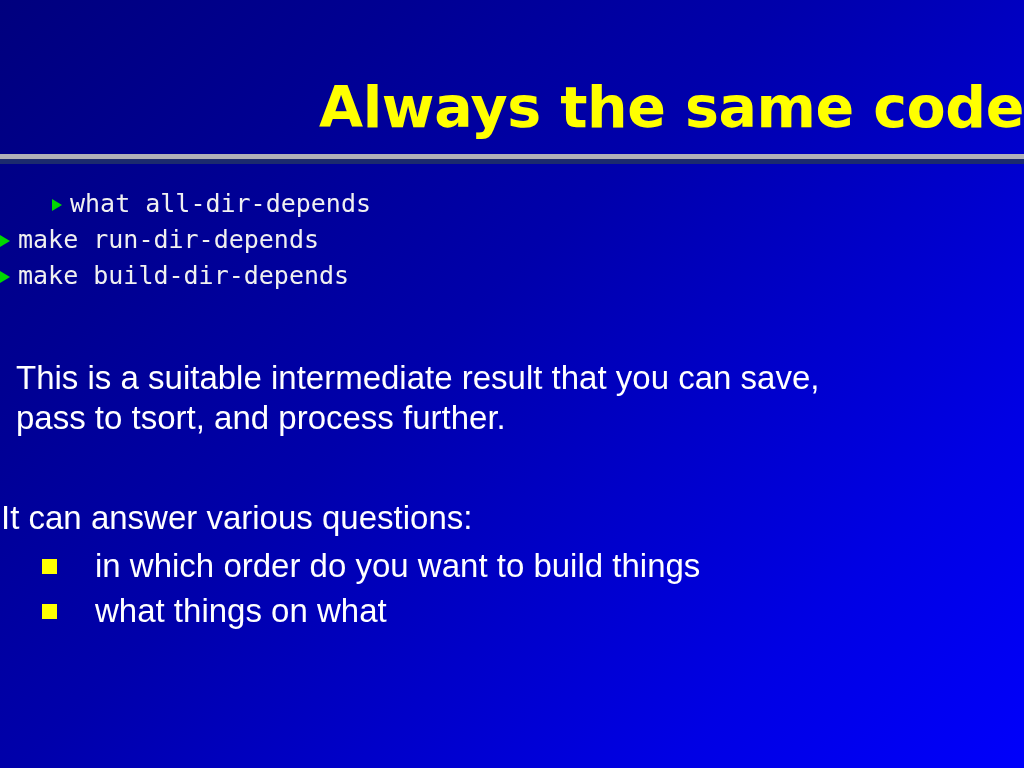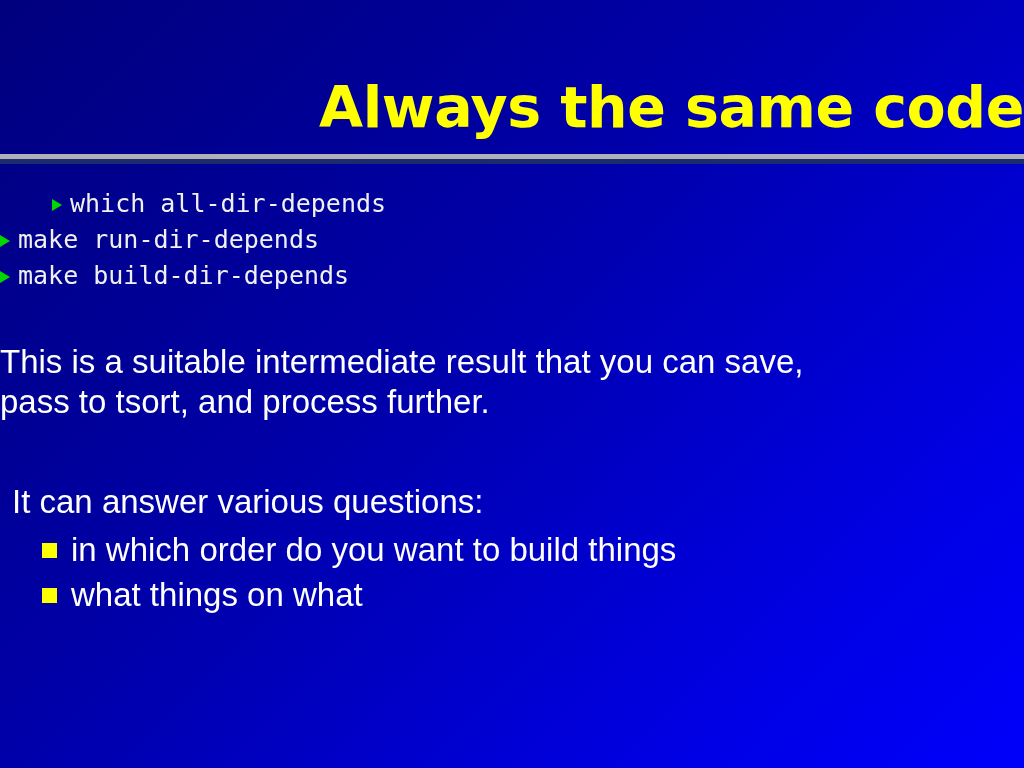--- a/index.html
+++ b/index.html
@@ -105,22 +105,22 @@
     height: 0;
     border-top: 6px solid transparent;
     border-bottom: 6px solid transparent;
     border-left: 10px solid #00d800;
     margin-top: 13px;
     margin-right: 8px;
   }
 
   
   #paragraph-block {
-    margin-top: 48px;
-    padding-left: 0;
+    margin-top: 64px;
+    padding-left: 16px;
     color: #ffffff;
     font-family: "Liberation Sans", sans-serif;
     font-size: 33px;
     line-height: 40px;
     max-width: 960px;
   }
   .para-line {
     display: block;
     white-space: pre;
   }
@@ -128,36 +128,37 @@
   
   #questions-block {
     margin-top: 60px;
   }
   #questions-lead {
     color: #ffffff;
     font-family: "Liberation Sans", sans-serif;
     font-size: 33px;
     line-height: 40px;
     white-space: pre;
-    padding-left: 12px;
+    padding-left: 1px;
   }
   .sq-list {
     list-style: none;
     margin: 5px 0 0 0;
     padding: 0;
   }
   .sq-item {
     display: flex;
     align-items: flex-start;
     padding-left: 42px;
     color: #ffffff;
     font-family: "Liberation Sans", sans-serif;
     font-size: 33px;
     line-height: 45px;
     white-space: pre;
+    gap: 24px;
   }
   .sq-bullet {
     flex: 0 0 auto;
     width: 15px;
     height: 15px;
     background: #ffff00;
     margin-top: 16px;
     margin-right: 14px;
   }
 </style>
@@ -173,21 +174,21 @@
   <div id="divider">
     <div id="divider-light"></div>
     <div id="divider-dark"></div>
   </div>
 
   <div id="body-area">
 
     <ul class="mono-list">
       <li class="mono-item level-1">
         <span class="tri-bullet"></span>
-        <span>which all-dir-depends</span>
+        <span>what all-dir-depends</span>
       </li>
       <li class="mono-item level-2">
         <span class="tri-bullet"></span>
         <span>make run-dir-depends</span>
       </li>
       <li class="mono-item level-2">
         <span class="tri-bullet"></span>
         <span>make build-dir-depends</span>
       </li>
     </ul>

